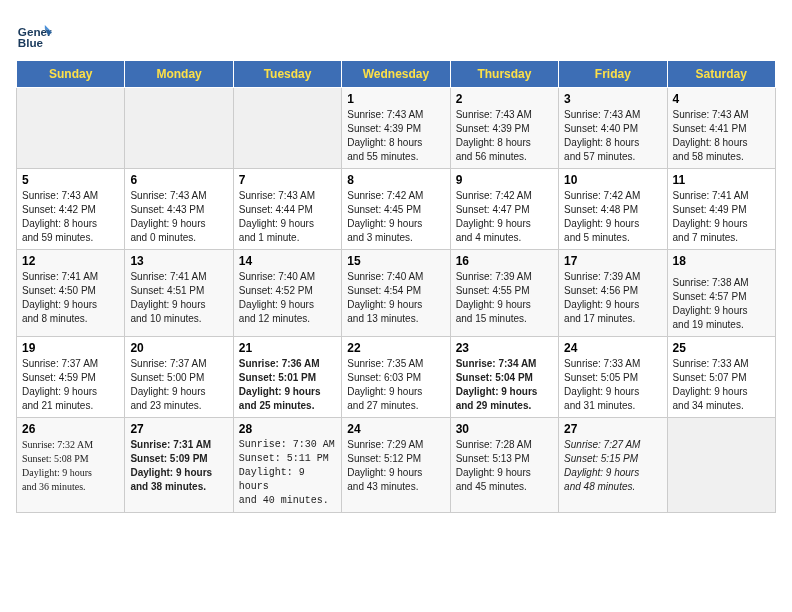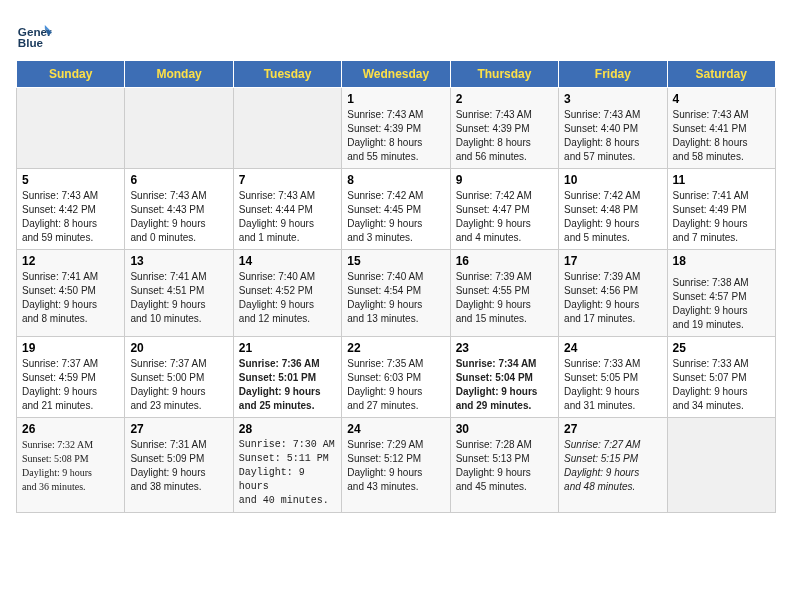--- a/index.html
+++ b/index.html
@@ -300,21 +300,21 @@
       <tr>
         <td>
           <span class="day-num">26</span>
           <div class="day-info" style="white-space: pre-line; font-family: Liberation Serif, serif;">Sunrise: 7:32 AM
 Sunset: 5:08 PM
 Daylight: 9 hours
 and 36 minutes.</div>
         </td>
         <td>
           <span class="day-num">27</span>
-          <div class="day-info" style="white-space: pre-line;">Sunrise: 7:31 AM
+          <div class="day-info" style="white-space: pre-line; font-weight: bold;">Sunrise: 7:31 AM
 Sunset: 5:09 PM
 Daylight: 9 hours
 and 38 minutes.</div>
         </td>
         <td>
           <span class="day-num">28</span>
           <div class="day-info" style="white-space: pre-line; font-family: Liberation Mono, monospace;">Sunrise: 7:30 AM
 Sunset: 5:11 PM
 Daylight: 9 hours
 and 40 minutes.</div>

